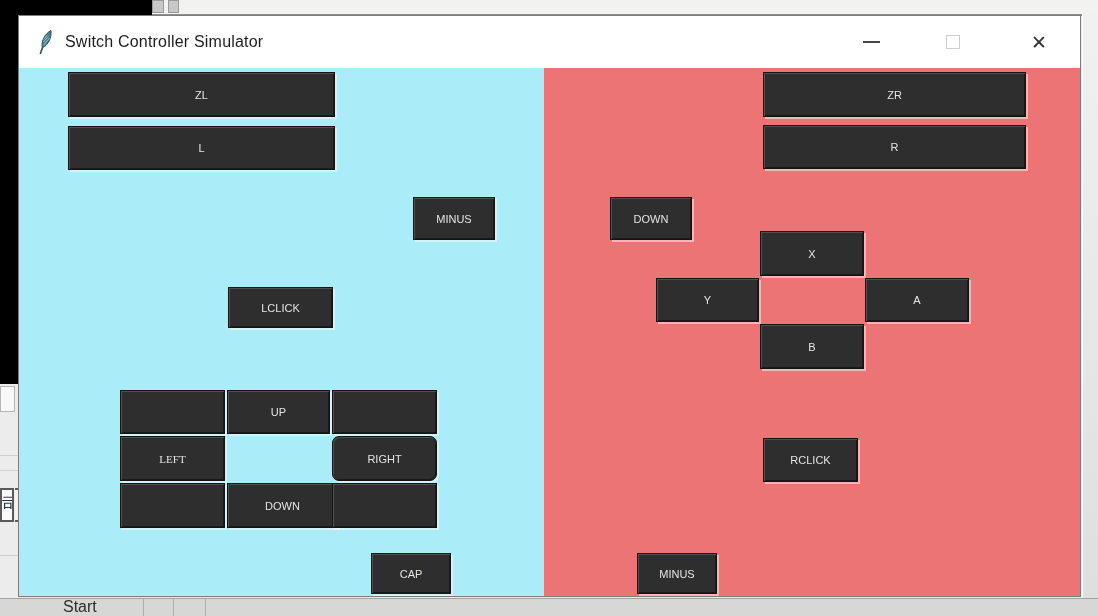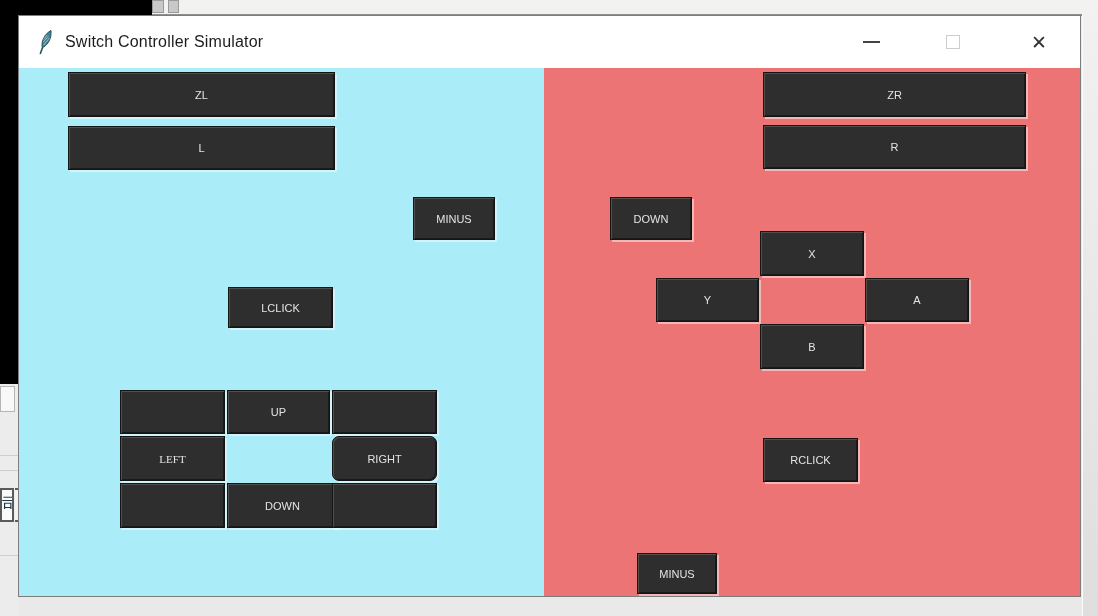--- a/index.html
+++ b/index.html
@@ -87,20 +87,26 @@
     <div class="abs seam" style="top:71px;"></div>
     <div class="abs seam" style="top:86px;"></div>
     <div class="abs seam" style="top:171px;"></div>
   </div>
   <div class="abs bg-left-box"></div>
   <div class="abs glyph-box">
     <span>司</span>
   </div>
   <div class="abs glyph-box2"></div>
 
+  <div class="abs bg-bottom-strip">
+    <span class="start-label">Start</span>
+    <span class="vline" style="left:143px;"></span>
+    <span class="vline" style="left:173px;"></span>
+    <span class="vline" style="left:205px;"></span>
+  </div>
 
   <div class="abs app-window">
 
     <div class="title-bar">
       <svg class="app-icon" viewBox="0 0 17 26">
         <path d="M14 1.5 C8.5 4.5 4 11 5.2 18.5 L6.4 18.2 C11.6 15 14.6 9 14 1.5 Z" fill="#49808f" stroke="#24525f" stroke-width="1"></path>
         <path d="M5.6 18.5 L3.2 25" stroke="#24525f" stroke-width="1.6" fill="none"></path>
         <path d="M6.6 16 L12.6 9 M6.2 13 L11.2 7.5 M6.4 10.5 L10 6.2" stroke="#a8cdd6" stroke-width="0.8" fill="none"></path>
       </svg>
       <span class="title-text">Switch Controller Simulator</span>
@@ -124,20 +130,21 @@
 
       <div class="btn" style="left:101px; top:322px; width:105px; height:44px;"></div>
       <div class="btn" style="left:208px; top:322px; width:103px; height:44px;">UP</div>
       <div class="btn" style="left:313px; top:322px; width:105px; height:44px;"></div>
       <div class="btn" style="left:101px; top:368px; width:105px; height:45px;font-family:Liberation Serif, serif;">LEFT</div>
       <div class="btn" style="left:313px; top:368px; width:105px; height:45px;border-radius:7px;">RIGHT</div>
       <div class="btn" style="left:101px; top:415px; width:105px; height:45px;"></div>
       <div class="btn" style="left:208px; top:415px; width:111px; height:45px;">DOWN</div>
       <div class="btn" style="left:313px; top:415px; width:105px; height:45px;"></div>
 
+      <div class="btn" style="left:352px; top:485px; width:80px; height:41px;">CAP</div>
     </div>
 
     <div class="panel panel-right" style="background: rgb(236, 116, 116);">
       <div class="btn" style="left:219px; top:4px;   width:263px; height:45px;">ZR</div>
       <div class="btn" style="left:219px; top:57px;  width:263px; height:44px;">R</div>
       <div class="btn" style="left:66px;  top:129px; width:82px;  height:43px;">DOWN</div>
 
       <div class="btn" style="left:216px; top:163px; width:104px; height:45px;">X</div>
       <div class="btn" style="left:112px; top:210px; width:103px; height:44px;">Y</div>
       <div class="btn" style="left:321px; top:210px; width:104px; height:44px;">A</div>

